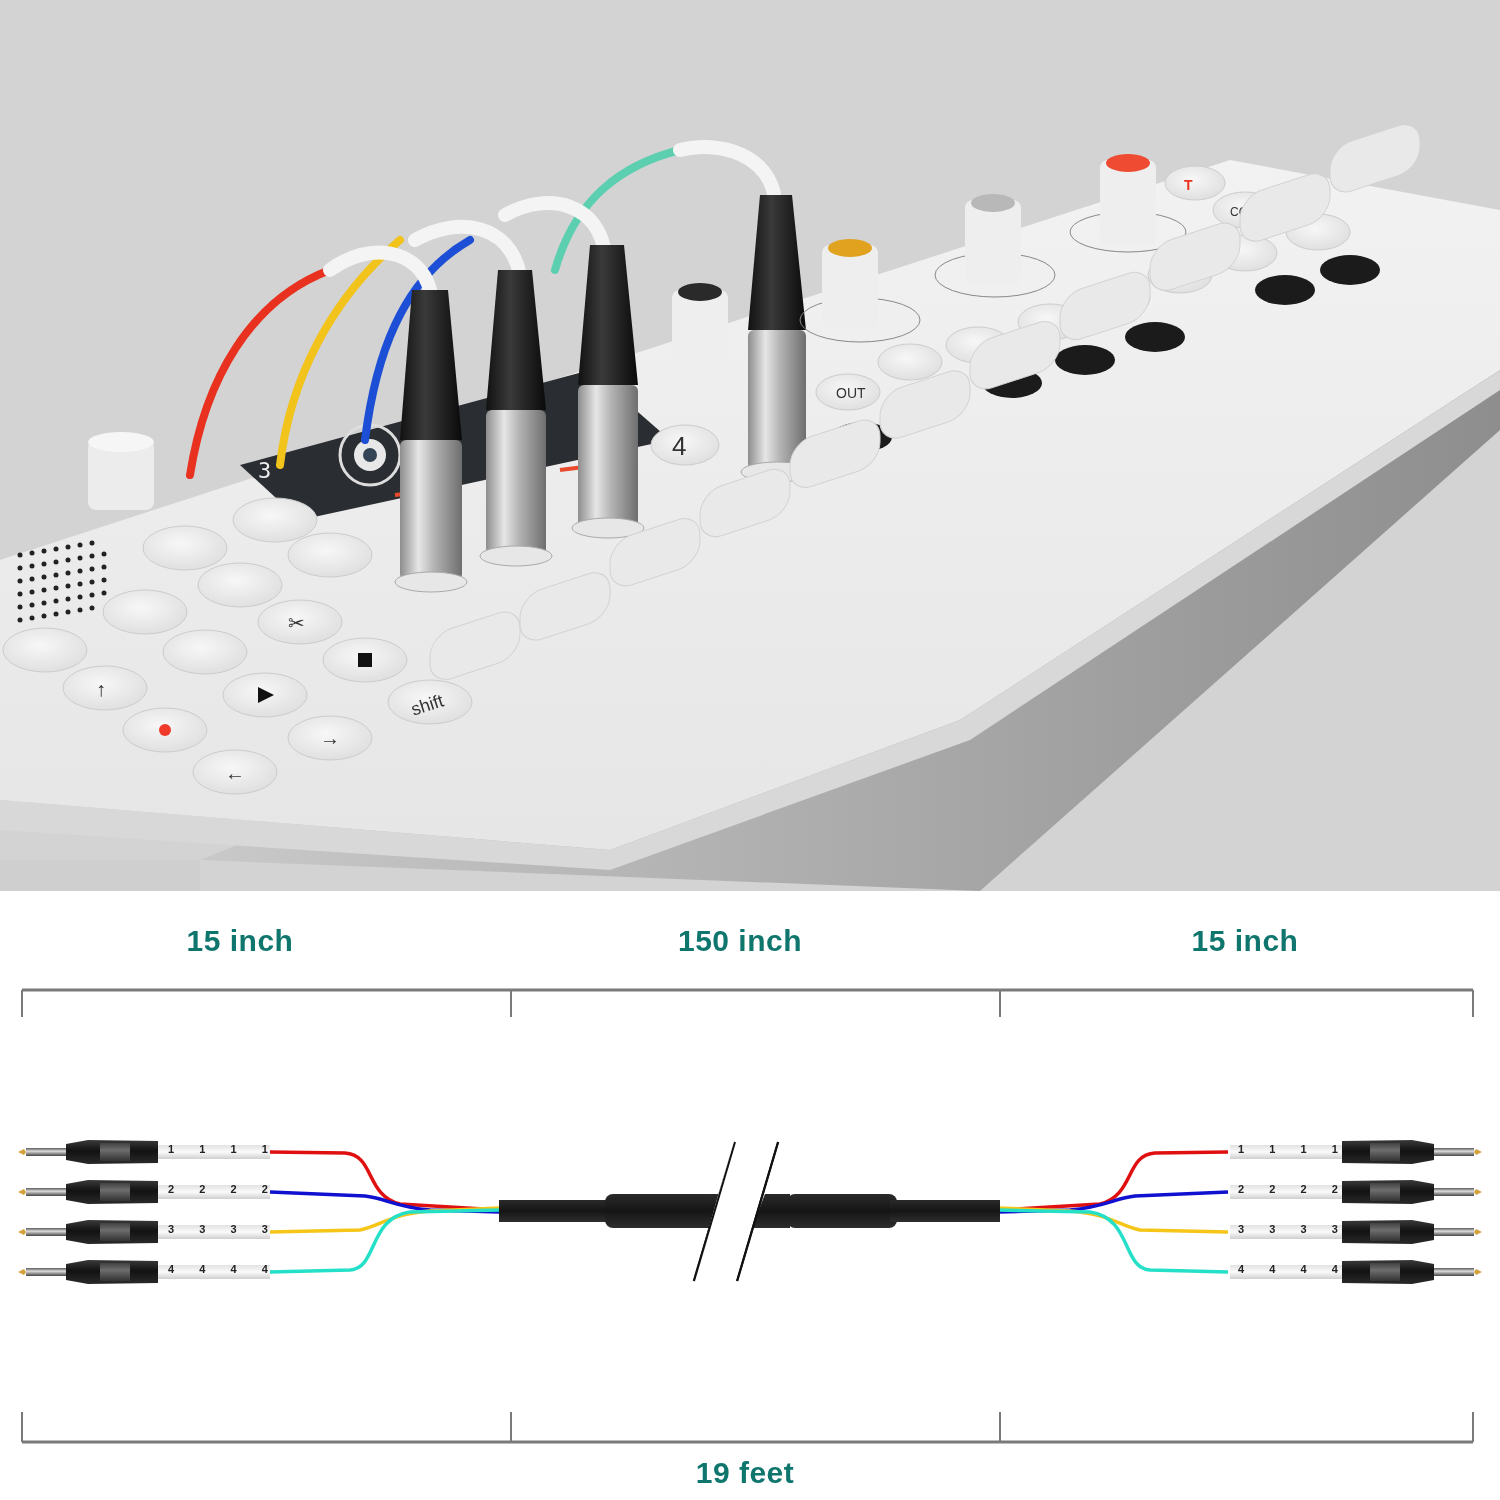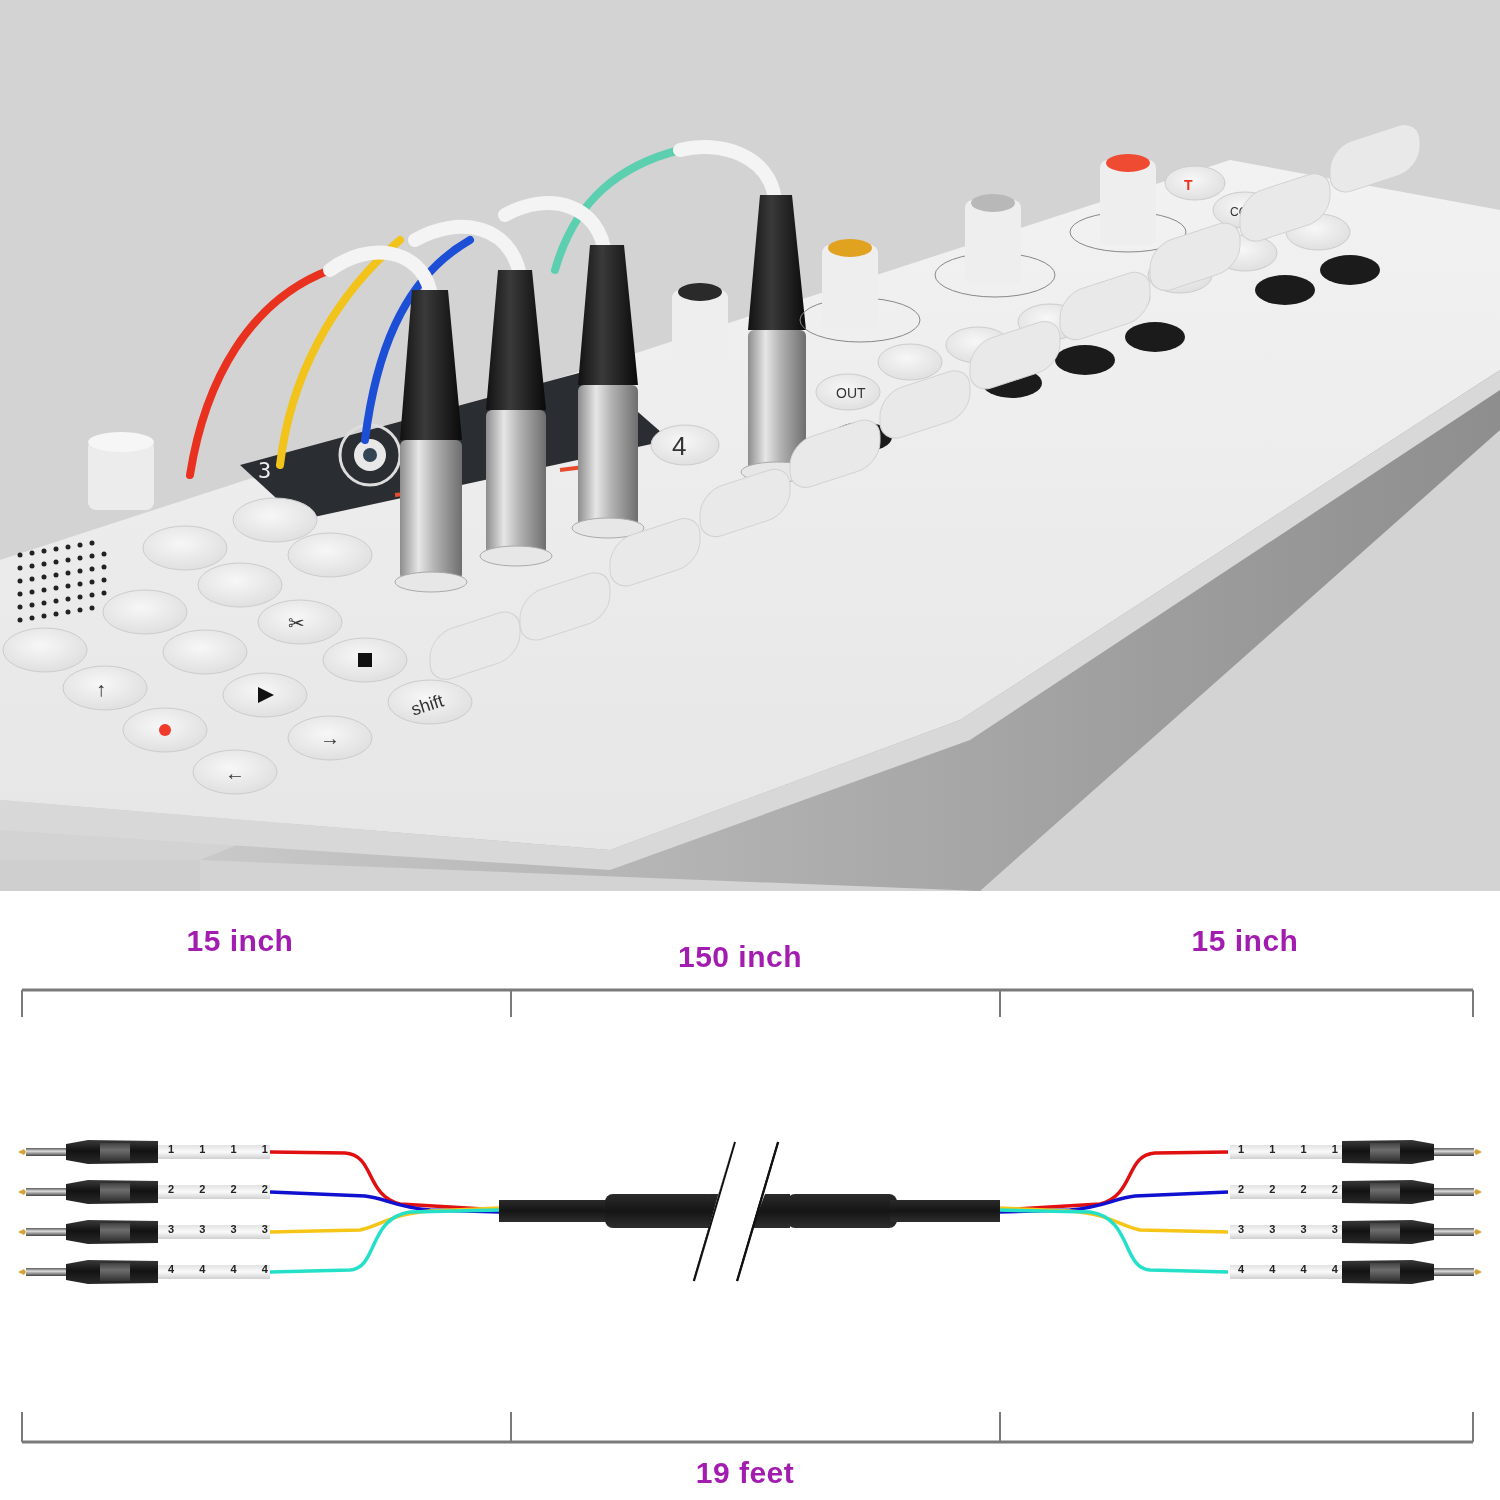--- a/index.html
+++ b/index.html
@@ -1,21 +1,21 @@
 <!DOCTYPE html>
 <html><head>
 <meta charset="utf-8">
 <style>
   html, body { margin:0; padding:0; }
   body { width:1500px; height:1500px; background:#ffffff; position:relative; overflow:hidden;
          font-family:"Liberation Sans", sans-serif; }
   .photo { position:absolute; left:0; top:0; width:1500px; height:891px; background:#d3d3d3; overflow:hidden; }
   .photo svg { position:absolute; left:0; top:0; }
   .diagram { position:absolute; left:0; top:891px; width:1500px; height:609px; background:#ffffff; }
-  .dim-label { position:absolute; font-weight:bold; font-size:30px; color:#a21caf; transform:translateX(-50%); white-space:nowrap;
+  .dim-label { position:absolute; font-weight:bold; font-size:30px; color:#0f766e; transform:translateX(-50%); white-space:nowrap;
                font-family:"Liberation Sans", sans-serif; letter-spacing:0.5px; }
   .ruler { position:absolute; left:0; top:0; }
 </style>
 </head>
 <body>
 
 <div class="photo">
 <svg width="1500" height="891" viewBox="0 0 1500 891" xmlns="http://www.w3.org/2000/svg">
   <defs>
     <linearGradient id="sideGrad" x1="0" y1="0" x2="1" y2="0">
@@ -226,21 +226,21 @@
     <rect x="1150" y="380" width="90" height="50" rx="22" transform="skewY(-18) translate(0,240)"></rect>
     <rect x="1240" y="350" width="90" height="50" rx="22" transform="skewY(-18) translate(0,250)"></rect>
     <rect x="1330" y="320" width="90" height="50" rx="22" transform="skewY(-18) translate(0,260)"></rect>
   </g>
 </svg>
 </div>
 
 <div class="diagram">
 
   <div class="dim-label" style="left:240px; top:33px;">15 inch</div>
-  <div class="dim-label" style="left:740px; top:33px;margin-top:16px;">150 inch</div>
+  <div class="dim-label" style="left:740px; top:33px;">150 inch</div>
   <div class="dim-label" style="left:1245px; top:33px;">15 inch</div>
 
   <svg class="ruler" width="1500" height="609" viewBox="0 891 1500 609" xmlns="http://www.w3.org/2000/svg">
 
     <g stroke="#7a7a7a" stroke-width="3">
       <line x1="22" y1="990" x2="1473" y2="990"></line>
       <line x1="22" y1="990" x2="22" y2="1017" stroke-width="2"></line>
       <line x1="511" y1="990" x2="511" y2="1017" stroke-width="2"></line>
       <line x1="1000" y1="990" x2="1000" y2="1017" stroke-width="2"></line>
       <line x1="1473" y1="990" x2="1473" y2="1017" stroke-width="2"></line>

